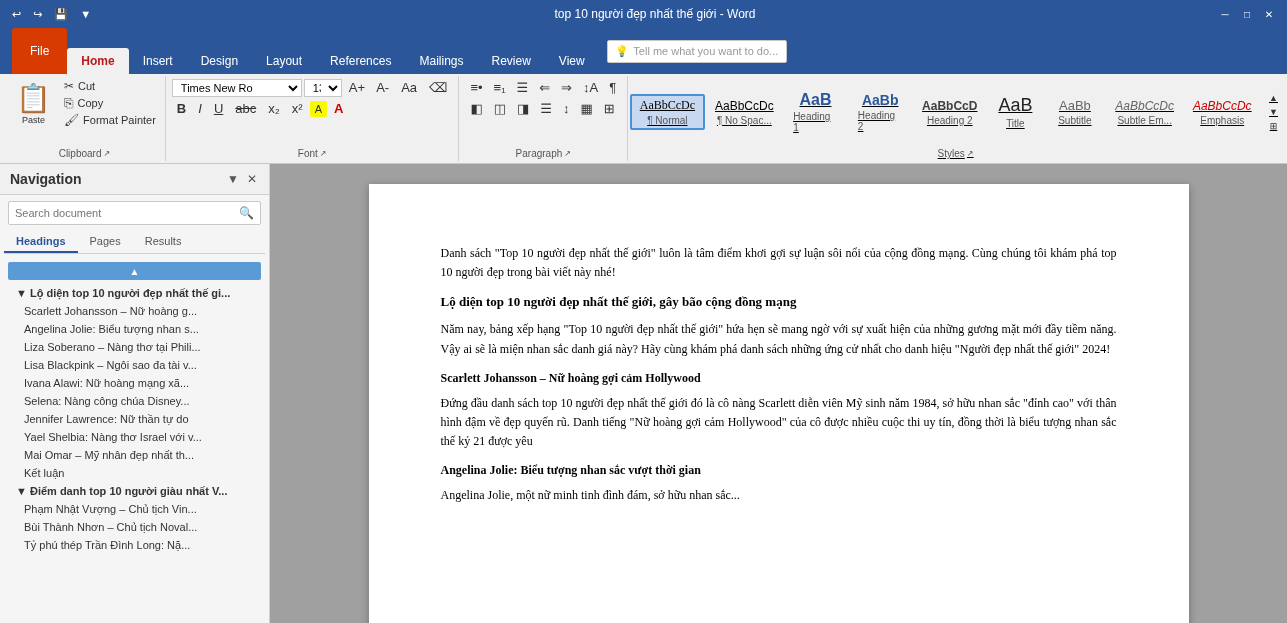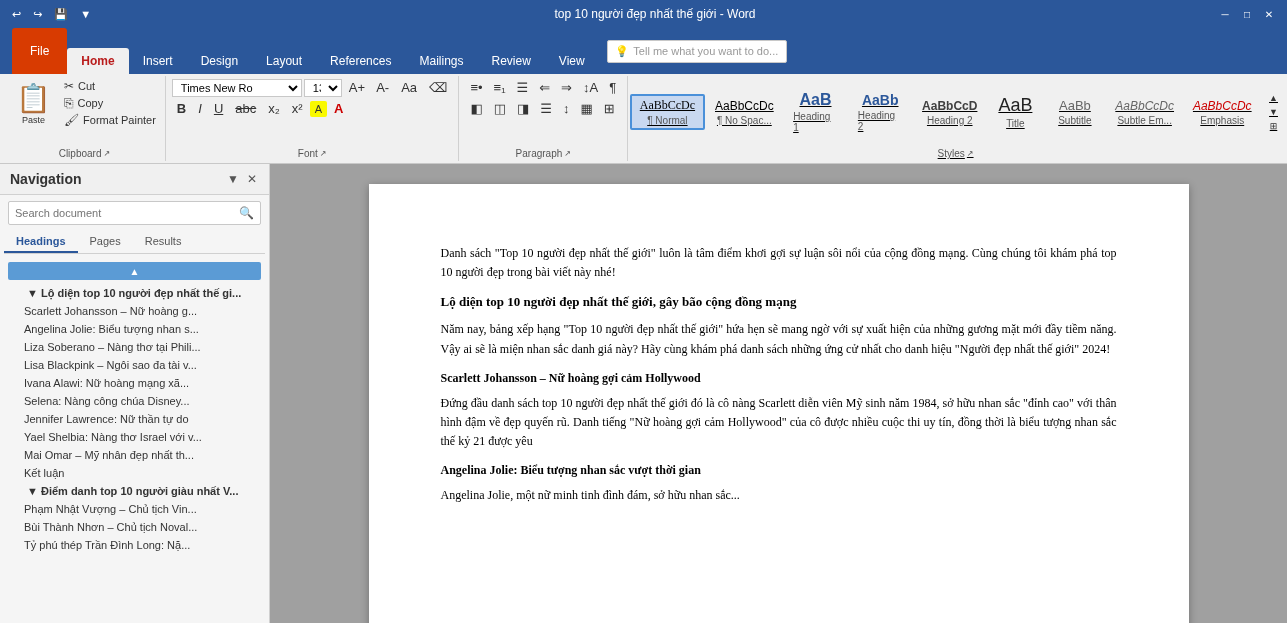--- a/index.html
+++ b/index.html
@@ -236,21 +236,21 @@
     .nav-content { flex: 1; overflow-y: auto; padding: 4px 0; }
     .nav-item {
       padding: 3px 10px;
       font-size: 11px;
       color: #333;
       cursor: pointer;
       white-space: nowrap;
       overflow: hidden;
       text-overflow: ellipsis;
     }
-    .nav-item.level1 { font-weight: 600; padding-left: 27px; }
+    .nav-item.level1 { font-weight: 600; padding-left: 16px; }
     .nav-item.level2 { padding-left: 24px; }
 
     
     .doc-area {
       flex: 1;
       background: #a0a0a0;
       overflow: auto;
       display: flex;
       justify-content: center;
       padding: 20px;

